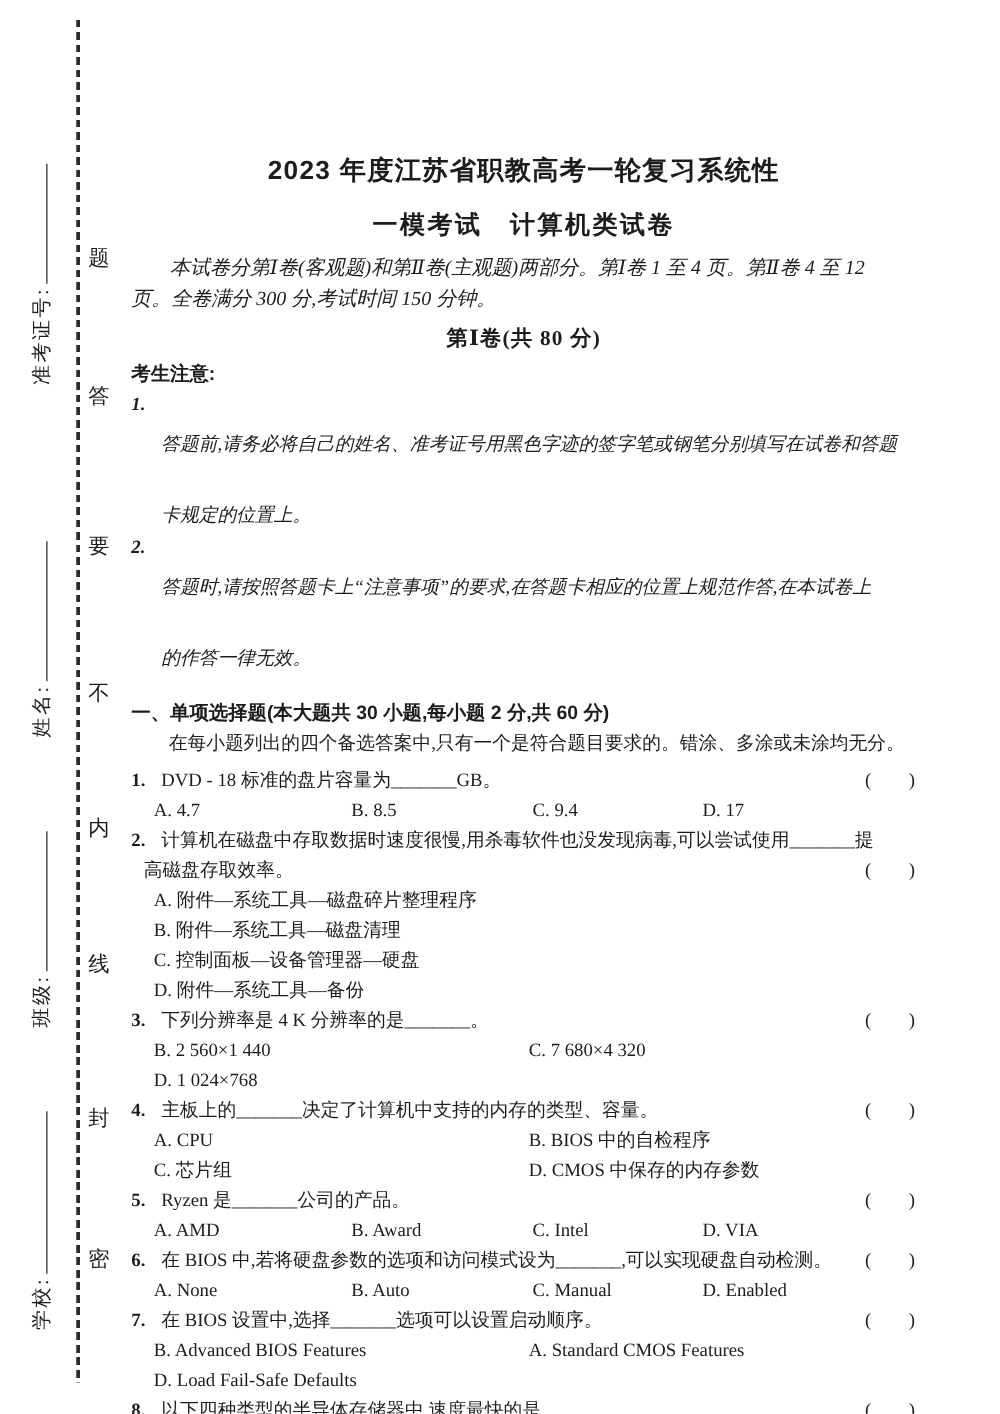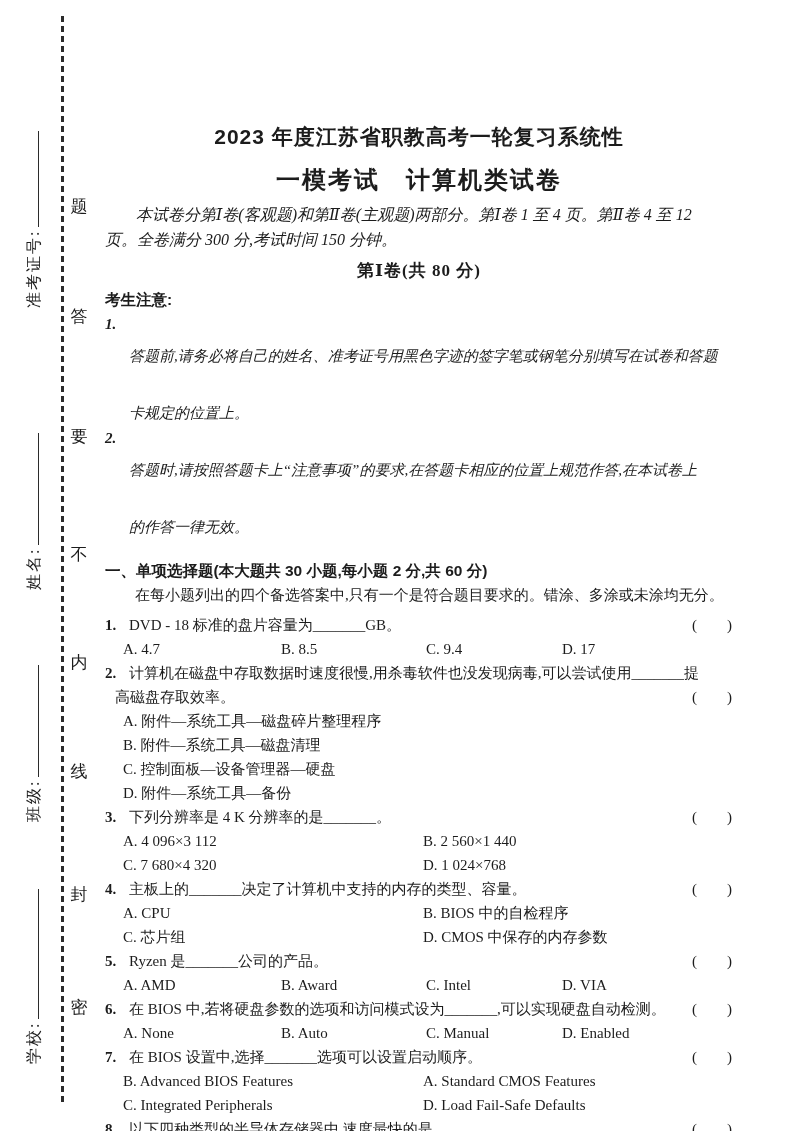--- a/index.html
+++ b/index.html
@@ -40,21 +40,21 @@
   .content { position:absolute; left:105px; top:0; width:628px; }
 
   .exam-title {
     margin:124px 0 0 0; text-align:center;
     font-family:"Liberation Sans","DejaVu Sans",sans-serif;
     font-size:21px; font-weight:bold; letter-spacing:1px; line-height:26px;
   }
   .exam-subtitle {
     margin:15px 0 0 0; text-align:center;
     font-family:"Liberation Sans","DejaVu Sans",sans-serif;
-    font-size:24px; font-weight:bold; letter-spacing:2px; line-height:30px;
+    font-size:20px; font-weight:bold; letter-spacing:2px; line-height:30px;
   }
   .intro { margin-top:7px; font-style:italic; font-size:16px; }
   .intro-line { line-height:25px; white-space:nowrap; }
   .intro-line.first { text-indent:31px; }
 
   .part-heading {
     margin:6px 0 0 0; text-align:center;
     font-size:17px; font-weight:bold; line-height:25px; letter-spacing:1px;
   }
   .notice-heading {
@@ -181,21 +181,20 @@
             <span class="opt"><span class="opt-label">D.</span> <span class="opt-text">附件—系统工具—备份</span></span>
           </div>
         </div>
         <div class="question">
           <div class="q-line">
             <span class="q-num">3.</span>
             <span class="q-text">下列分辨率是 4 K 分辨率的是_______。</span>
             <span class="bracket">(　　)</span>
           </div>
           <div class="q-options cols-2">
-            <span class="opt"><span class="opt-label">A.</span> <span class="opt-text">4 096×3 112</span></span>
             <span class="opt"><span class="opt-label">B.</span> <span class="opt-text">2 560×1 440</span></span>
             <span class="opt"><span class="opt-label">C.</span> <span class="opt-text">7 680×4 320</span></span>
             <span class="opt"><span class="opt-label">D.</span> <span class="opt-text">1 024×768</span></span>
           </div>
         </div>
         <div class="question">
           <div class="q-line">
             <span class="q-num">4.</span>
             <span class="q-text">主板上的_______决定了计算机中支持的内存的类型、容量。</span>
             <span class="bracket">(　　)</span>
@@ -235,21 +234,20 @@
         </div>
         <div class="question">
           <div class="q-line">
             <span class="q-num">7.</span>
             <span class="q-text">在 BIOS 设置中,选择_______选项可以设置启动顺序。</span>
             <span class="bracket">(　　)</span>
           </div>
           <div class="q-options cols-2">
             <span class="opt"><span class="opt-label">B.</span> <span class="opt-text">Advanced BIOS Features</span></span>
             <span class="opt"><span class="opt-label">A.</span> <span class="opt-text">Standard CMOS Features</span></span>
-            <span class="opt"><span class="opt-label">C.</span> <span class="opt-text">Integrated Peripherals</span></span>
             <span class="opt"><span class="opt-label">D.</span> <span class="opt-text">Load Fail-Safe Defaults</span></span>
           </div>
         </div>
         <div class="question">
           <div class="q-line">
             <span class="q-num">8.</span>
             <span class="q-text">以下四种类型的半导体存储器中,速度最快的是_______。</span>
             <span class="bracket">(　　)</span>
           </div>
           <div class="q-options cols-4">

